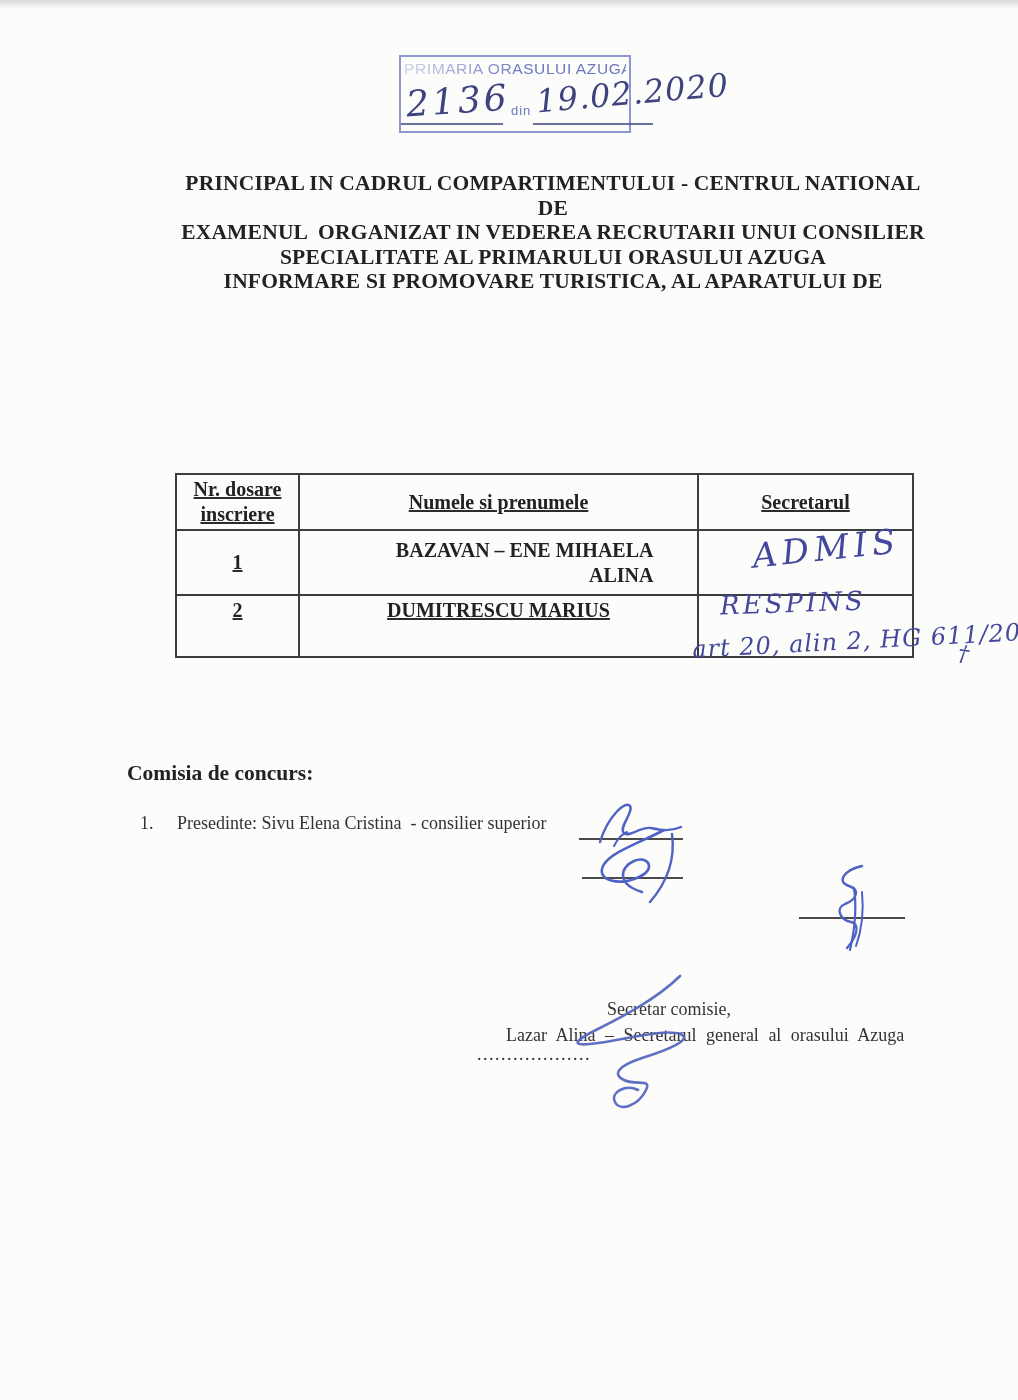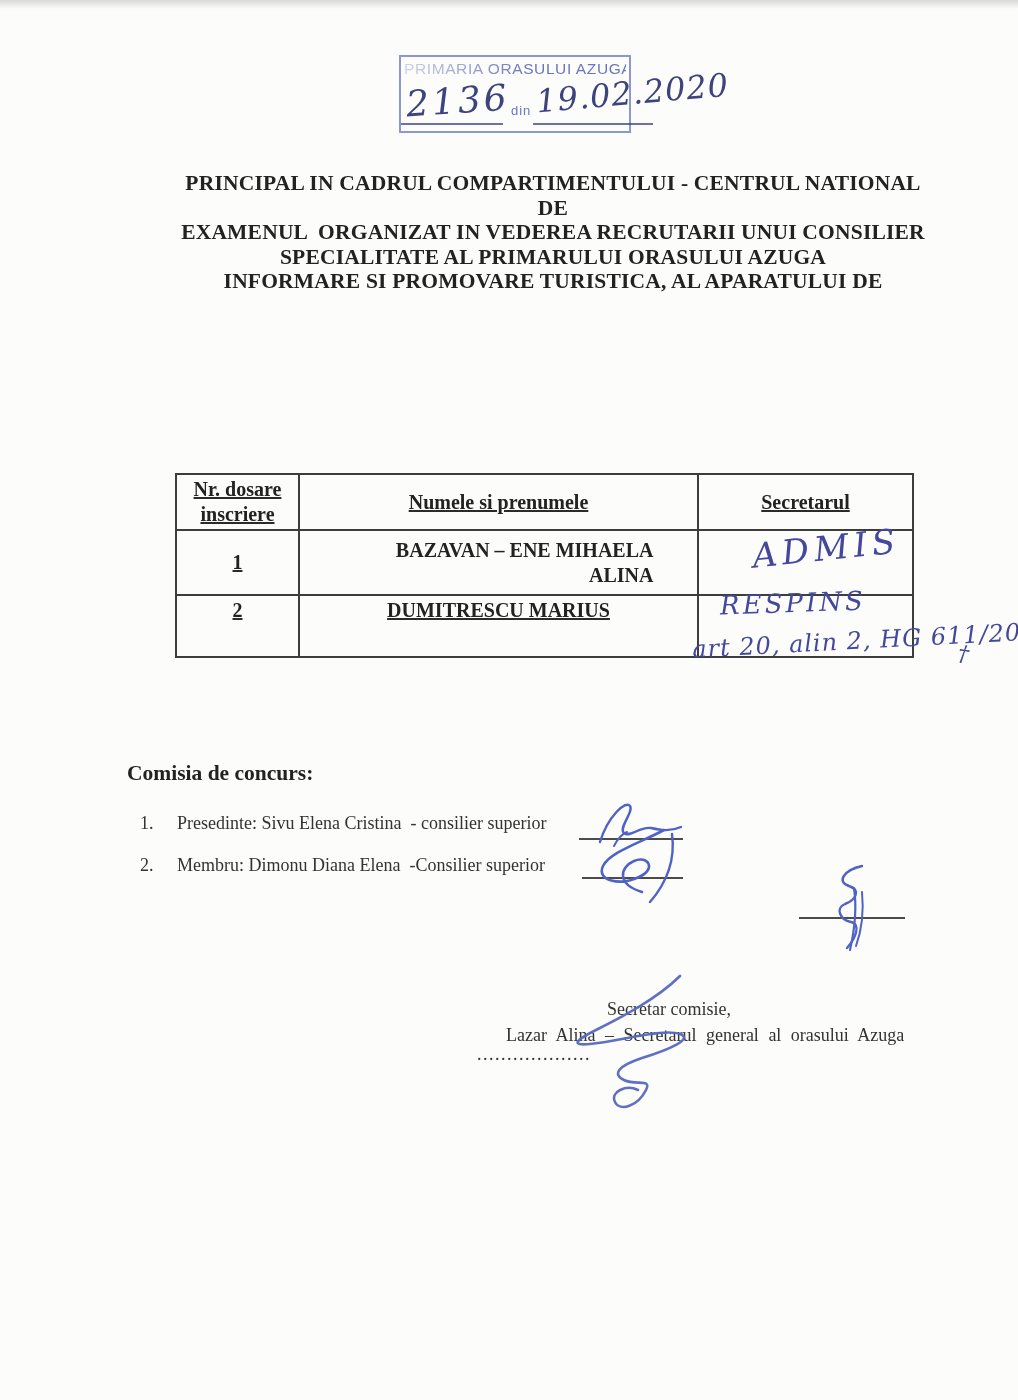--- a/index.html
+++ b/index.html
@@ -155,21 +155,20 @@
   </div>
 
   <div class="hw-result hw-admis">ADMIS</div>
   <div class="hw-result hw-respins">RESPINS</div>
   <div class="hw-result hw-note">art 20, alin 2, HG 611/2008</div>
   <div class="hw-result hw-mark">†</div>
 
   <div class="commission-heading">Comisia de concurs:</div>
 
   <div class="member m1"><span class="num">1.</span><span>Presedinte: Sivu Elena Cristina  - consilier superior</span></div>
-  <div class="member m2"><span class="num">2.</span><span>Membru: Dimonu Diana Elena  -Consilier superior</span></div>
 
   <div class="sig-underline su1"></div>
   <div class="sig-underline su2"></div>
   <div class="sig-underline su3"></div>
 
   <div class="sig" style="left:594px; top:796px;">
     <svg width="92" height="52" viewBox="0 0 92 52" fill="none" xmlns="http://www.w3.org/2000/svg">
       <path d="M6,46 C14,20 32,4 36,10 C40,16 24,32 30,37 C36,42 46,30 57,32 C66,34 76,36 87,31" stroke="#4f62c5" stroke-width="2.4" stroke-linecap="round"></path>
       <path d="M20,50 C24,42 28,38 33,36" stroke="#4f62c5" stroke-width="2" stroke-linecap="round"></path>
     </svg>

